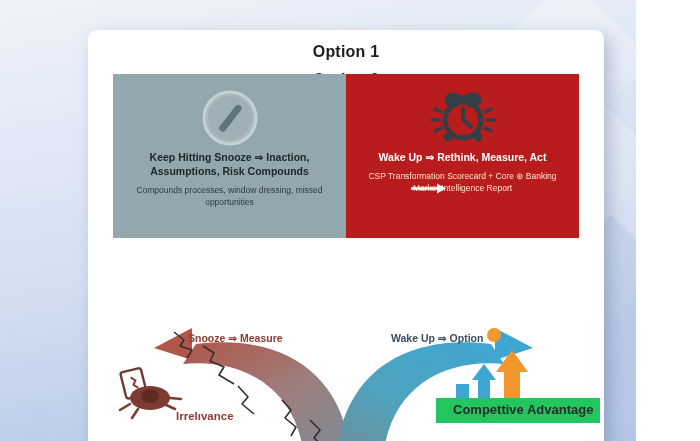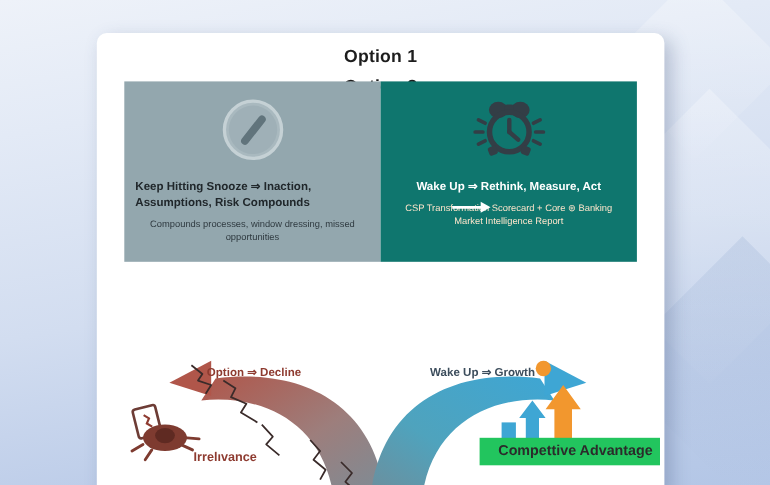--- a/index.html
+++ b/index.html
@@ -3,21 +3,21 @@
 <meta charset="utf-8">
 <style>
   * { box-sizing: border-box; margin: 0; padding: 0; }
   html, body {
     width: 700px; height: 441px;
     overflow: hidden;
     font-family: "Liberation Sans", sans-serif;
   }
   #stage {
     position: relative;
-    width: 700px; height: 441px;
+    width: 636px; height: 441px;
     background: linear-gradient(170deg, #eef2f9 0%, #e3eaf6 22%, #d2ddf0 55%, #bdcde9 82%, #b3c6e6 100%);
     overflow: hidden;
   }
   
   .bg-shape {
     position: absolute;
     background: rgba(255,255,255,0.20);
     pointer-events: none;
   }
   .bg-shape.s1 {
@@ -66,32 +66,33 @@
   }
   .panel {
     position: relative;
     width: 50%;
     padding: 0 10px;
     display: flex;
     flex-direction: column;
     align-items: center;
   }
   .panel-left  { background: #93a7ae; }
-  .panel-right { background: #0f766e; }
+  .panel-right { background: #b91c1c; }
 
   .panel-icon {
     margin-top: 13px;
     height: 62px;
     display: flex; align-items: center; justify-content: center;
   }
   .panel-head {
-    margin-top: 14px;
+    margin-top: 1px;
     font-size: 10.5px;
     font-weight: bold;
     line-height: 1.35;
+    text-align: center;
   }
   .panel-left  .panel-head { color: #20272b; }
   .panel-right .panel-head { color: #ffffff; }
 
   .panel-sub {
     margin-top: 7px;
     font-size: 8.5px;
     line-height: 1.4;
     text-align: center;
   }
@@ -247,23 +248,23 @@
         </g>
 
         <g>
           <rect x="368" y="92" width="13" height="18" fill="#3ea6d4"></rect>
           <polygon points="396,72 408,88 402,88 402,110 390,110 390,88 384,88" fill="#3ea6d4"></polygon>
           <polygon points="424,58 440,80 432,80 432,110 416,110 416,80 408,80" fill="#f2972e"></polygon>
           <circle cx="406" cy="43" r="7" fill="#f2972e"></circle>
         </g>
       </svg>
 
-      <div class="lbl" id="lbl-snooze">Option ⇒ Decline</div>
-
-      <div class="lbl" id="lbl-wakeup">Wake Up ⇒ Growth</div>
+      <div class="lbl" id="lbl-snooze">Snooze ⇒ Measure</div>
+
+      <div class="lbl" id="lbl-wakeup">Wake Up ⇒ Option</div>
 
       <div class="lbl" id="lbl-irrel">Irrelıvance</div>
 
       <div id="lbl-compadv">Compettive Advantage</div>
     </div>
 
   </div>
 </div>
 
 </body></html>

